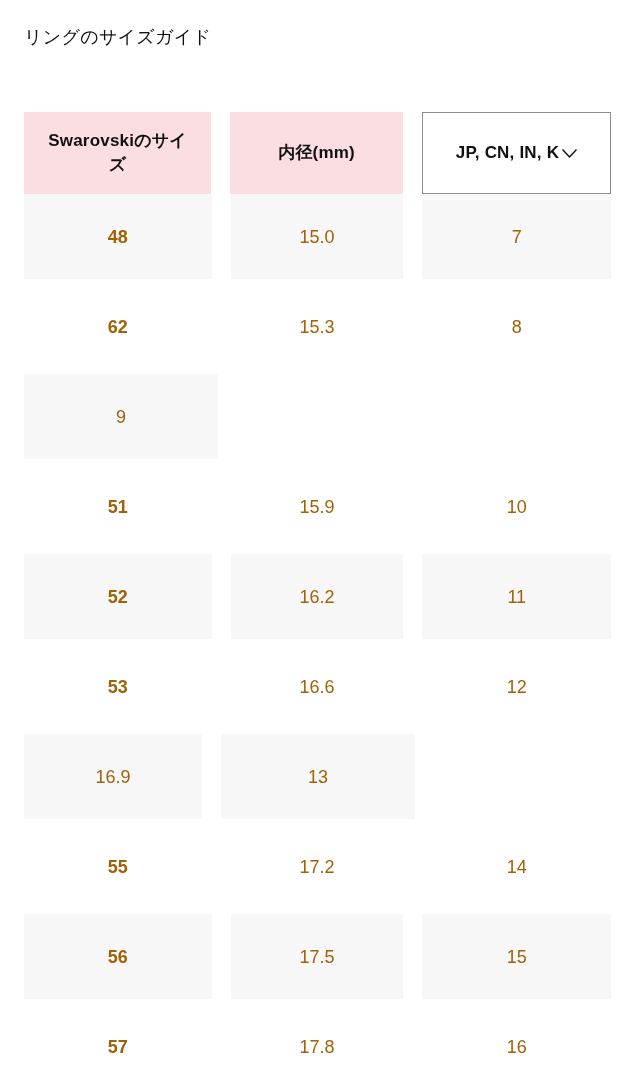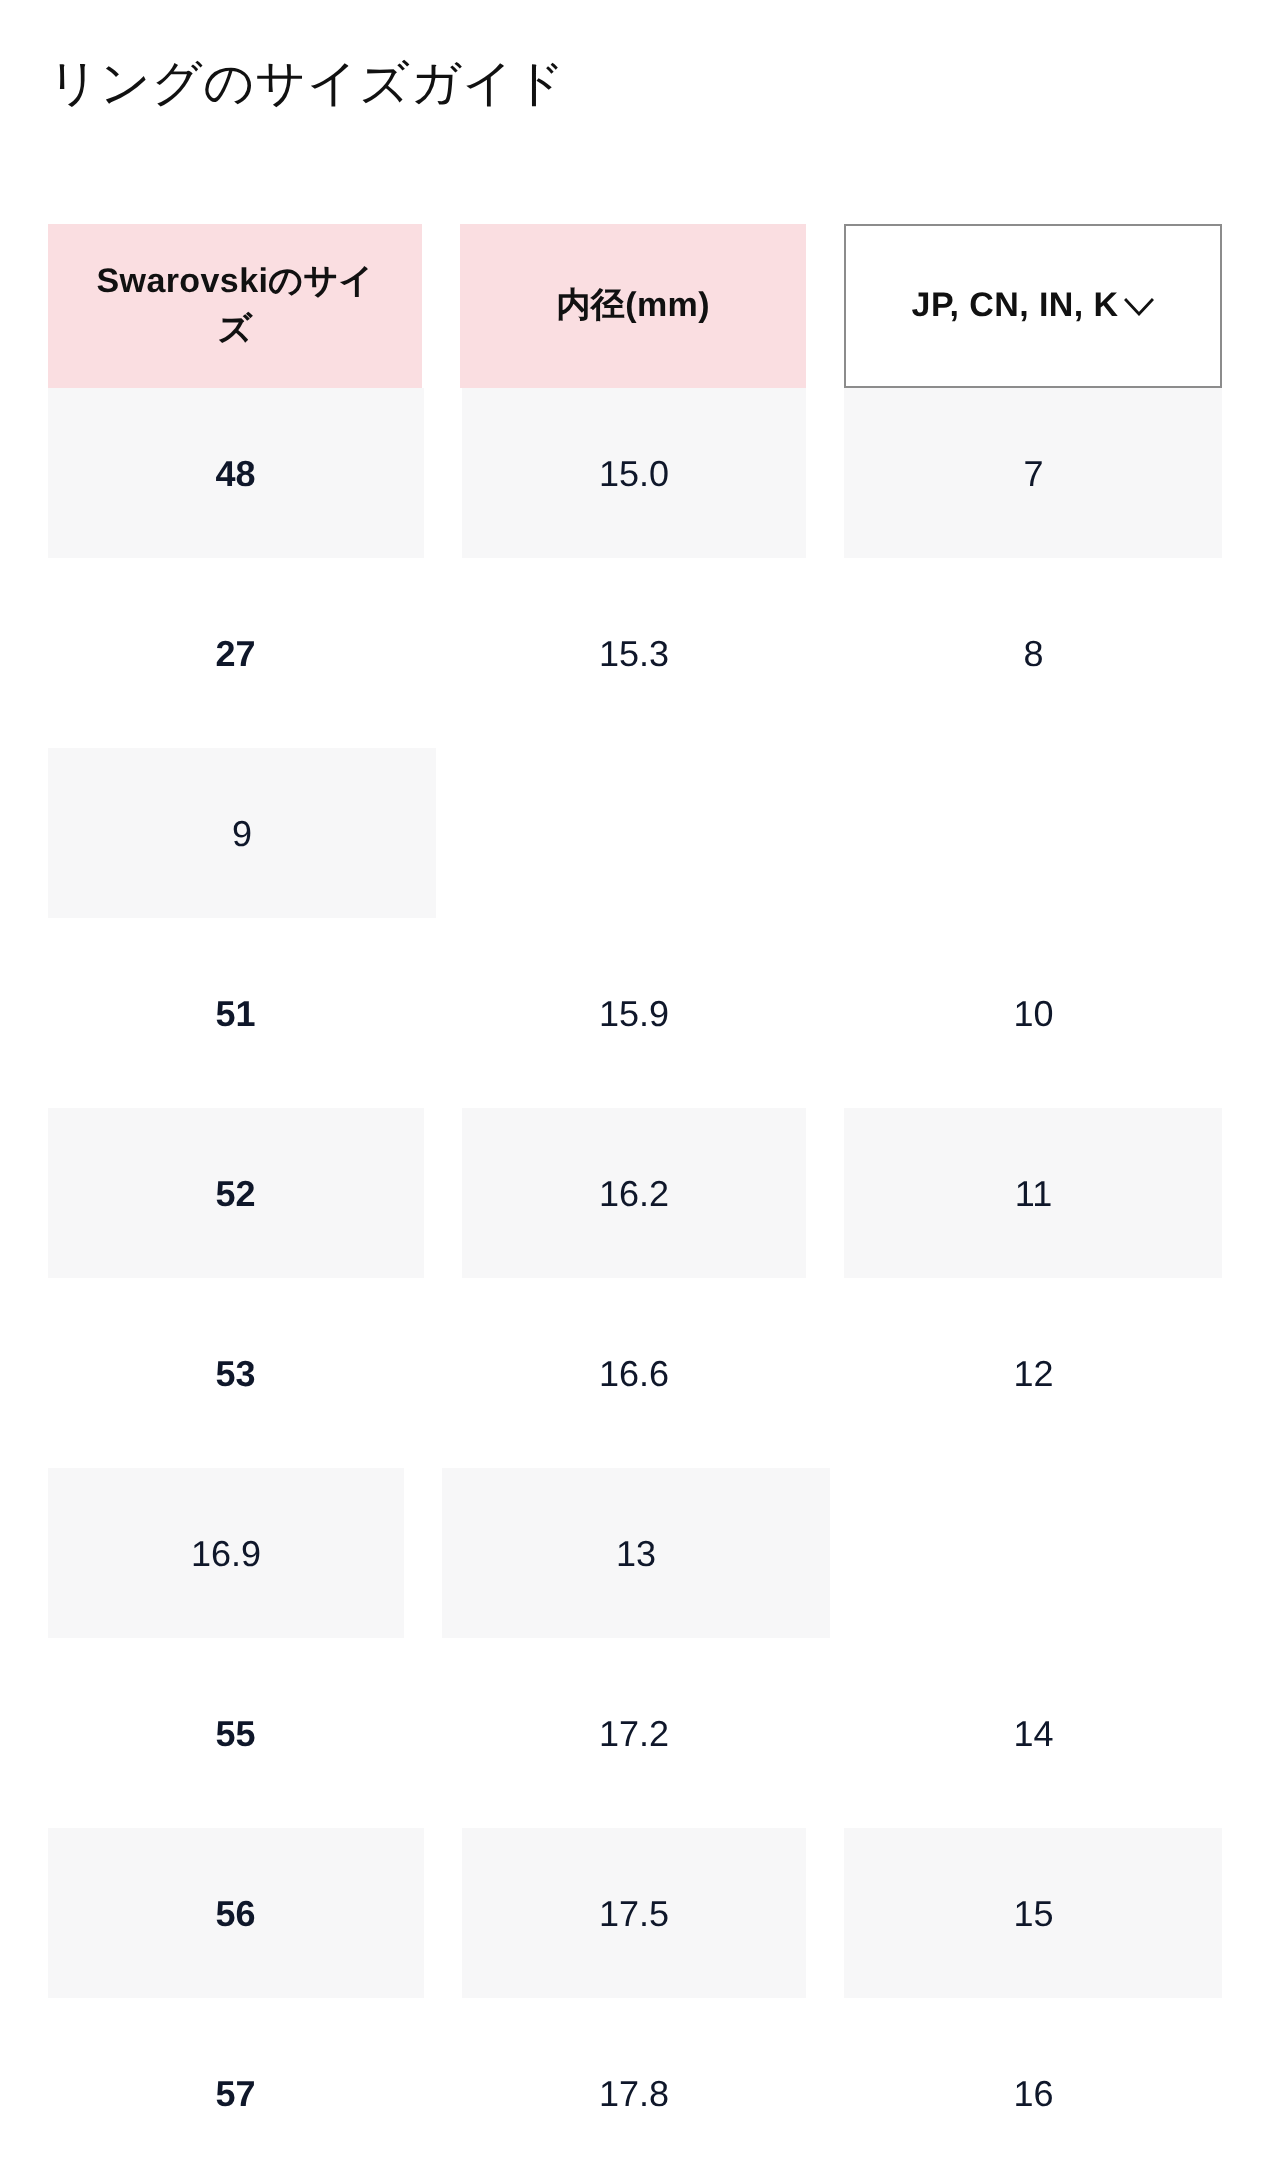--- a/index.html
+++ b/index.html
@@ -14,21 +14,21 @@
     color: #111111;
     overflow: hidden;
     position: relative;
   }
 
   
   .page-title {
     position: absolute;
     left: 24px;
     top: 8px;
-    font-size: 25px;
+    font-size: 18px;
     line-height: 34px;
     font-weight: 400;
     letter-spacing: 0.3px;
     color: #111111;
     white-space: nowrap;
   }
 
   
   .size-table {
     position: absolute;
@@ -99,21 +99,21 @@
   .chevron-down svg { display: block; }
 
   
   .data-row {
     height: 90px;
   }
   .data-row .t-cell {
     height: 85px;
     font-size: 18px;
     line-height: 24px;
-    color: #0f172a;
+    color: #a16207;
   }
   .data-row .c1 {
     font-weight: 700;
   }
   .data-row .c2,
   .data-row .c3 {
     font-weight: 400;
   }
   .row-shaded .t-cell {
     background: #f7f7f8;
@@ -146,21 +146,21 @@
     </div>
   </div>
 
   <div id="rows-container">
       <div class="t-row data-row row-shaded">
         <div class="t-cell c1">48</div>
         <div class="t-cell c2">15.0</div>
         <div class="t-cell c3">7</div>
       </div>
       <div class="t-row data-row row-plain">
-        <div class="t-cell c1">27</div>
+        <div class="t-cell c1">62</div>
         <div class="t-cell c2">15.3</div>
         <div class="t-cell c3">8</div>
       </div>
       <div class="t-row data-row row-shaded">
         <div class="t-cell c3">9</div>
       </div>
       <div class="t-row data-row row-plain">
         <div class="t-cell c1">51</div>
         <div class="t-cell c2">15.9</div>
         <div class="t-cell c3">10</div>

